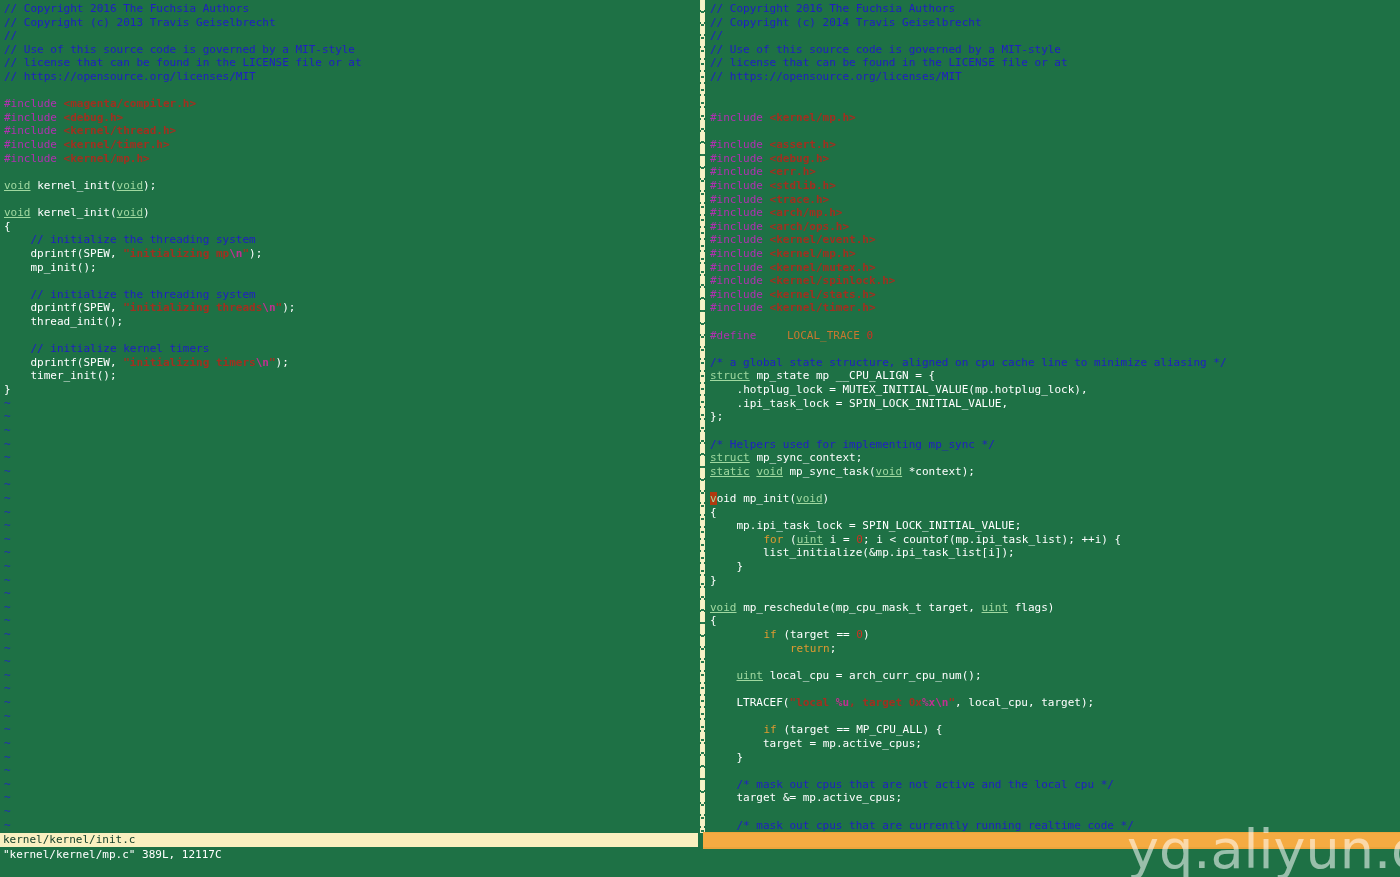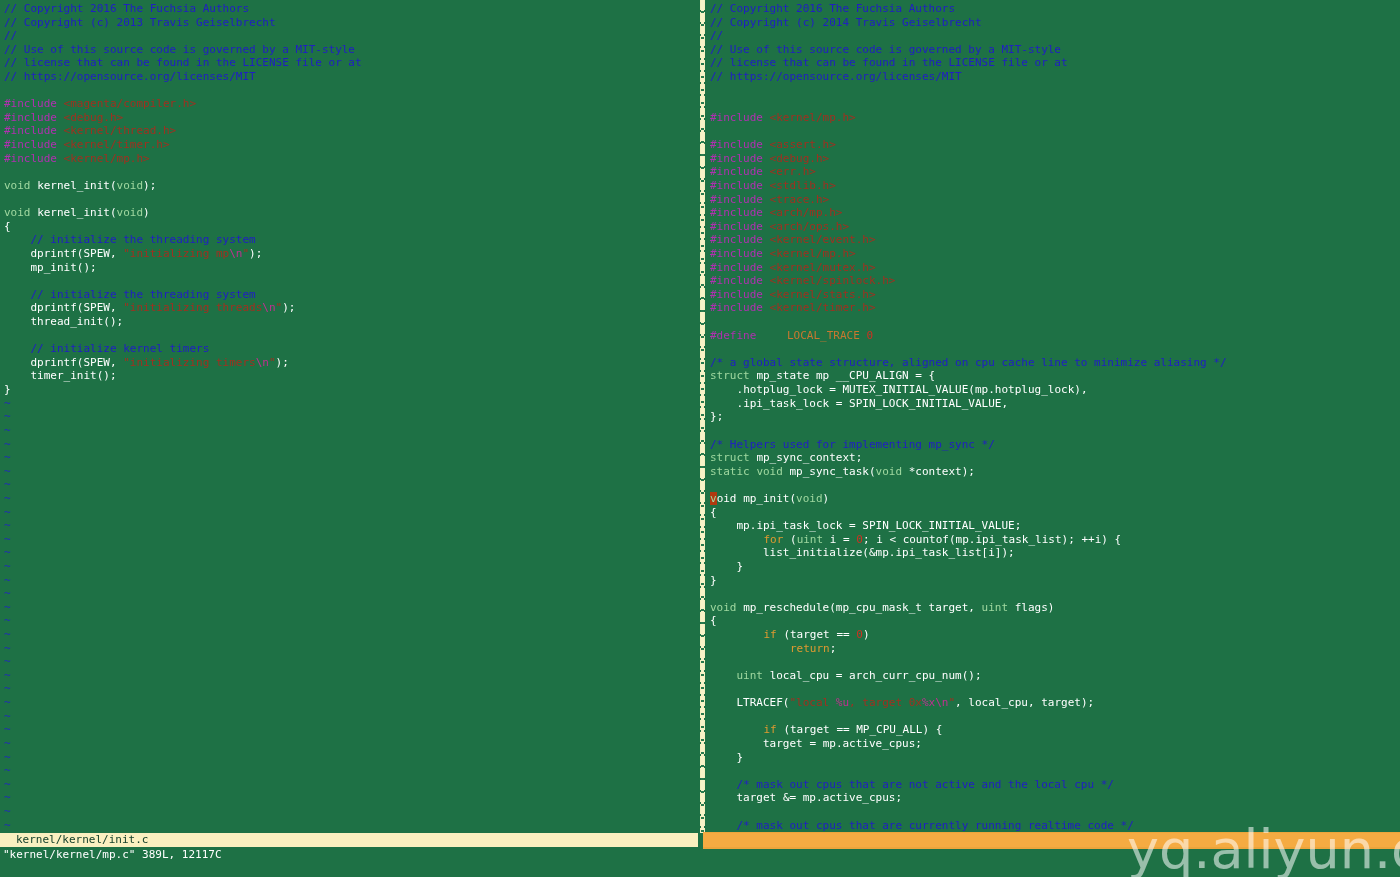--- a/index.html
+++ b/index.html
@@ -41,43 +41,43 @@
   #vertsplit .inner{
     position:absolute;left:1px;top:0;width:3px;height:833px;
     background:repeating-linear-gradient(to bottom,
         #f7f3c8 0px,#f7f3c8 11px,
         #2a7a4e 11px,#2a7a4e 13px);
   }
 
   
   .cmt   {color:#2020c0;}          
   .pre   {color:#b030b0;}          
-  .str   {color:#a03020;}          
+  .str   {color:#a03020;font-weight:bold;}          
   .esc   {color:#c03090;}          
-  .typ   {color:#a0d8a0;}          
+  .typ   {color:#a0d8a0;text-decoration:underline;}          
   .kw    {color:#e09a30;margin-left:27px;}          
   .num   {color:#d03020;}          
   .id    {color:#ffffff;}          
   .tilde {color:#2030b0;}          
   .def   {color:#c87830;margin-left:24px;}          
 
   
   .cursor{
     background:#b03a10;color:#a0d8a0;
   }
 
   
   .statusline{
     position:absolute;height:14px;
     background:#faf0c0;color:#14402a;
     font-family:"DejaVu Sans Mono","Liberation Mono",monospace;
     font-size:11px;line-height:14px;
     white-space:pre;overflow:hidden;
   }
-  #status-left{left:0;top:833px;width:698px;padding-left:16px;box-sizing:border-box;}
+  #status-left{left:0;top:833px;width:698px;padding-left:3px;box-sizing:border-box;}
   #status-right{left:703px;top:833px;width:697px;padding-left:4px;box-sizing:border-box;}
 
   #cmdline{
     position:absolute;left:3px;top:848px;width:1397px;height:14px;
     color:#ffffff;font-size:11px;line-height:14px;white-space:pre;
   }
 
   
   #wm-bar{
     position:absolute;left:703px;top:832px;width:697px;height:17px;

